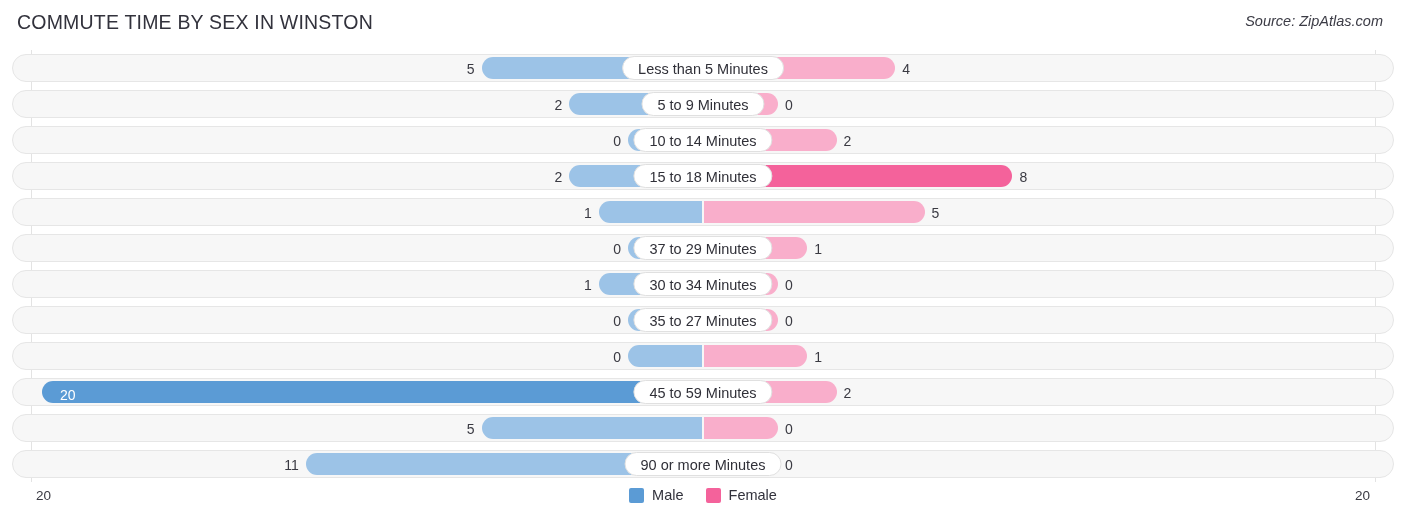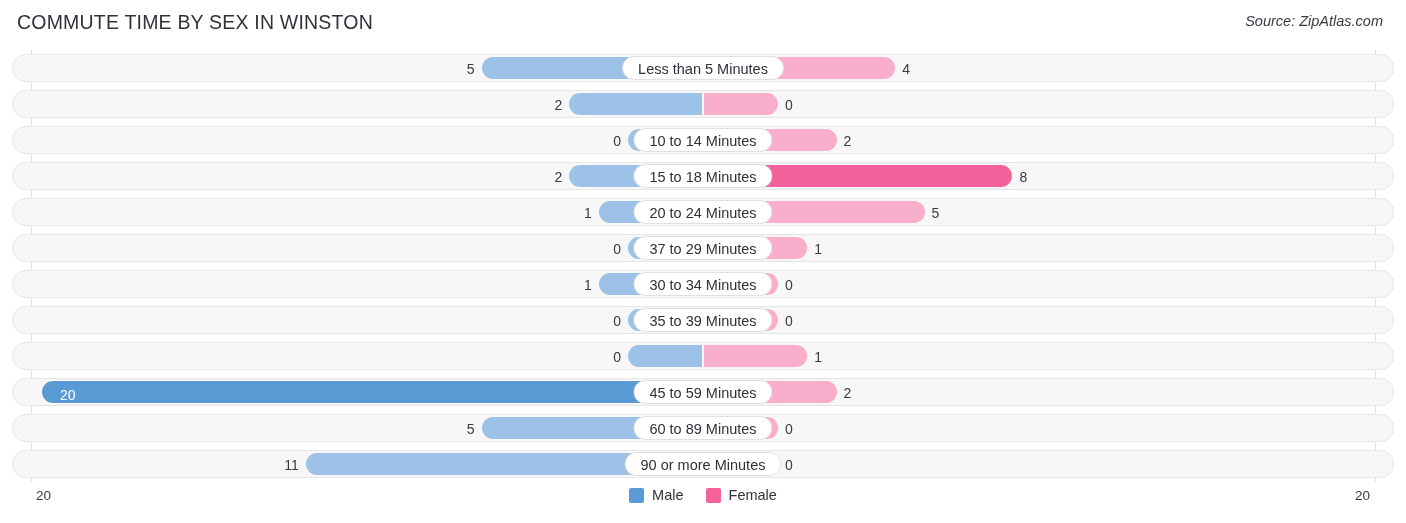--- a/index.html
+++ b/index.html
@@ -205,20 +205,21 @@
             <div class="val val-female" style="left: 882.2px; width: 60px;">4</div>
             <div class="pill">Less than 5 Minutes</div>
           </div>
         </div>
         <div class="row" style="top: 40px;">
           <div class="row-inner">
             <div class="bar bar-male" style="width: 132.6px;"></div>
             <div class="val val-male" style="right: 823.6px; width: 60px;">2</div>
             <div class="bar bar-female" style="width: 74px;"></div>
             <div class="val val-female" style="left: 765px; width: 60px;">0</div>
+            <div class="pill">5 to 9 Minutes</div>
           </div>
         </div>
         <div class="row" style="top: 76px;">
           <div class="row-inner">
             <div class="bar bar-male" style="width: 74px;"></div>
             <div class="val val-male" style="right: 765px; width: 60px;">0</div>
             <div class="bar bar-female" style="width: 132.6px;"></div>
             <div class="val val-female" style="left: 823.6px; width: 60px;">2</div>
             <div class="pill">10 to 14 Minutes</div>
           </div>
@@ -231,21 +232,20 @@
             <div class="val val-female" style="left: 999.4px; width: 60px;">8</div>
             <div class="pill">15 to 18 Minutes</div>
           </div>
         </div>
         <div class="row" style="top: 148px;">
           <div class="row-inner">
             <div class="bar bar-male" style="width: 103.3px;"></div>
             <div class="val val-male" style="right: 794.3px; width: 60px;">1</div>
             <div class="bar bar-female" style="width: 220.5px;"></div>
             <div class="val val-female" style="left: 911.5px; width: 60px;">5</div>
-            <div class="pill">20 to 24 Minutes</div>
           </div>
         </div>
         <div class="row" style="top: 184px;">
           <div class="row-inner">
             <div class="bar bar-male" style="width: 74px;"></div>
             <div class="val val-male" style="right: 765px; width: 60px;">0</div>
             <div class="bar bar-female" style="width: 103.3px;"></div>
             <div class="val val-female" style="left: 794.3px; width: 60px;">1</div>
             <div class="pill">37 to 29 Minutes</div>
           </div>
@@ -258,21 +258,21 @@
             <div class="val val-female" style="left: 765px; width: 60px;">0</div>
             <div class="pill">30 to 34 Minutes</div>
           </div>
         </div>
         <div class="row" style="top: 256px;">
           <div class="row-inner">
             <div class="bar bar-male" style="width: 74px;"></div>
             <div class="val val-male" style="right: 765px; width: 60px;">0</div>
             <div class="bar bar-female" style="width: 74px;"></div>
             <div class="val val-female" style="left: 765px; width: 60px;">0</div>
-            <div class="pill">35 to 39 Minutes</div>
+            <div class="pill">35 to 27 Minutes</div>
           </div>
         </div>
         <div class="row" style="top: 292px;">
           <div class="row-inner">
             <div class="bar bar-male" style="width: 74px;"></div>
             <div class="val val-male" style="right: 765px; width: 60px;">0</div>
             <div class="bar bar-female" style="width: 103.3px;"></div>
             <div class="val val-female" style="left: 794.3px; width: 60px;">1</div>
           </div>
         </div>
@@ -285,21 +285,20 @@
             <div class="val val-female" style="left: 823.6px; width: 60px;">2</div>
             <div class="pill">45 to 59 Minutes</div>
           </div>
         </div>
         <div class="row" style="top: 364px;">
           <div class="row-inner">
             <div class="bar bar-male" style="width: 220.5px;"></div>
             <div class="val val-male" style="right: 911.5px; width: 60px;">5</div>
             <div class="bar bar-female" style="width: 74px;"></div>
             <div class="val val-female" style="left: 765px; width: 60px;">0</div>
-            <div class="pill">60 to 89 Minutes</div>
           </div>
         </div>
         <div class="row" style="top: 400px;">
           <div class="row-inner">
             <div class="bar bar-male" style="width: 396.3px;"></div>
             <div class="val val-male" style="right: 1087.3px; width: 60px;">11</div>
             <div class="bar bar-female" style="width: 74px;"></div>
             <div class="val val-female" style="left: 765px; width: 60px;">0</div>
             <div class="pill">90 or more Minutes</div>
           </div>

